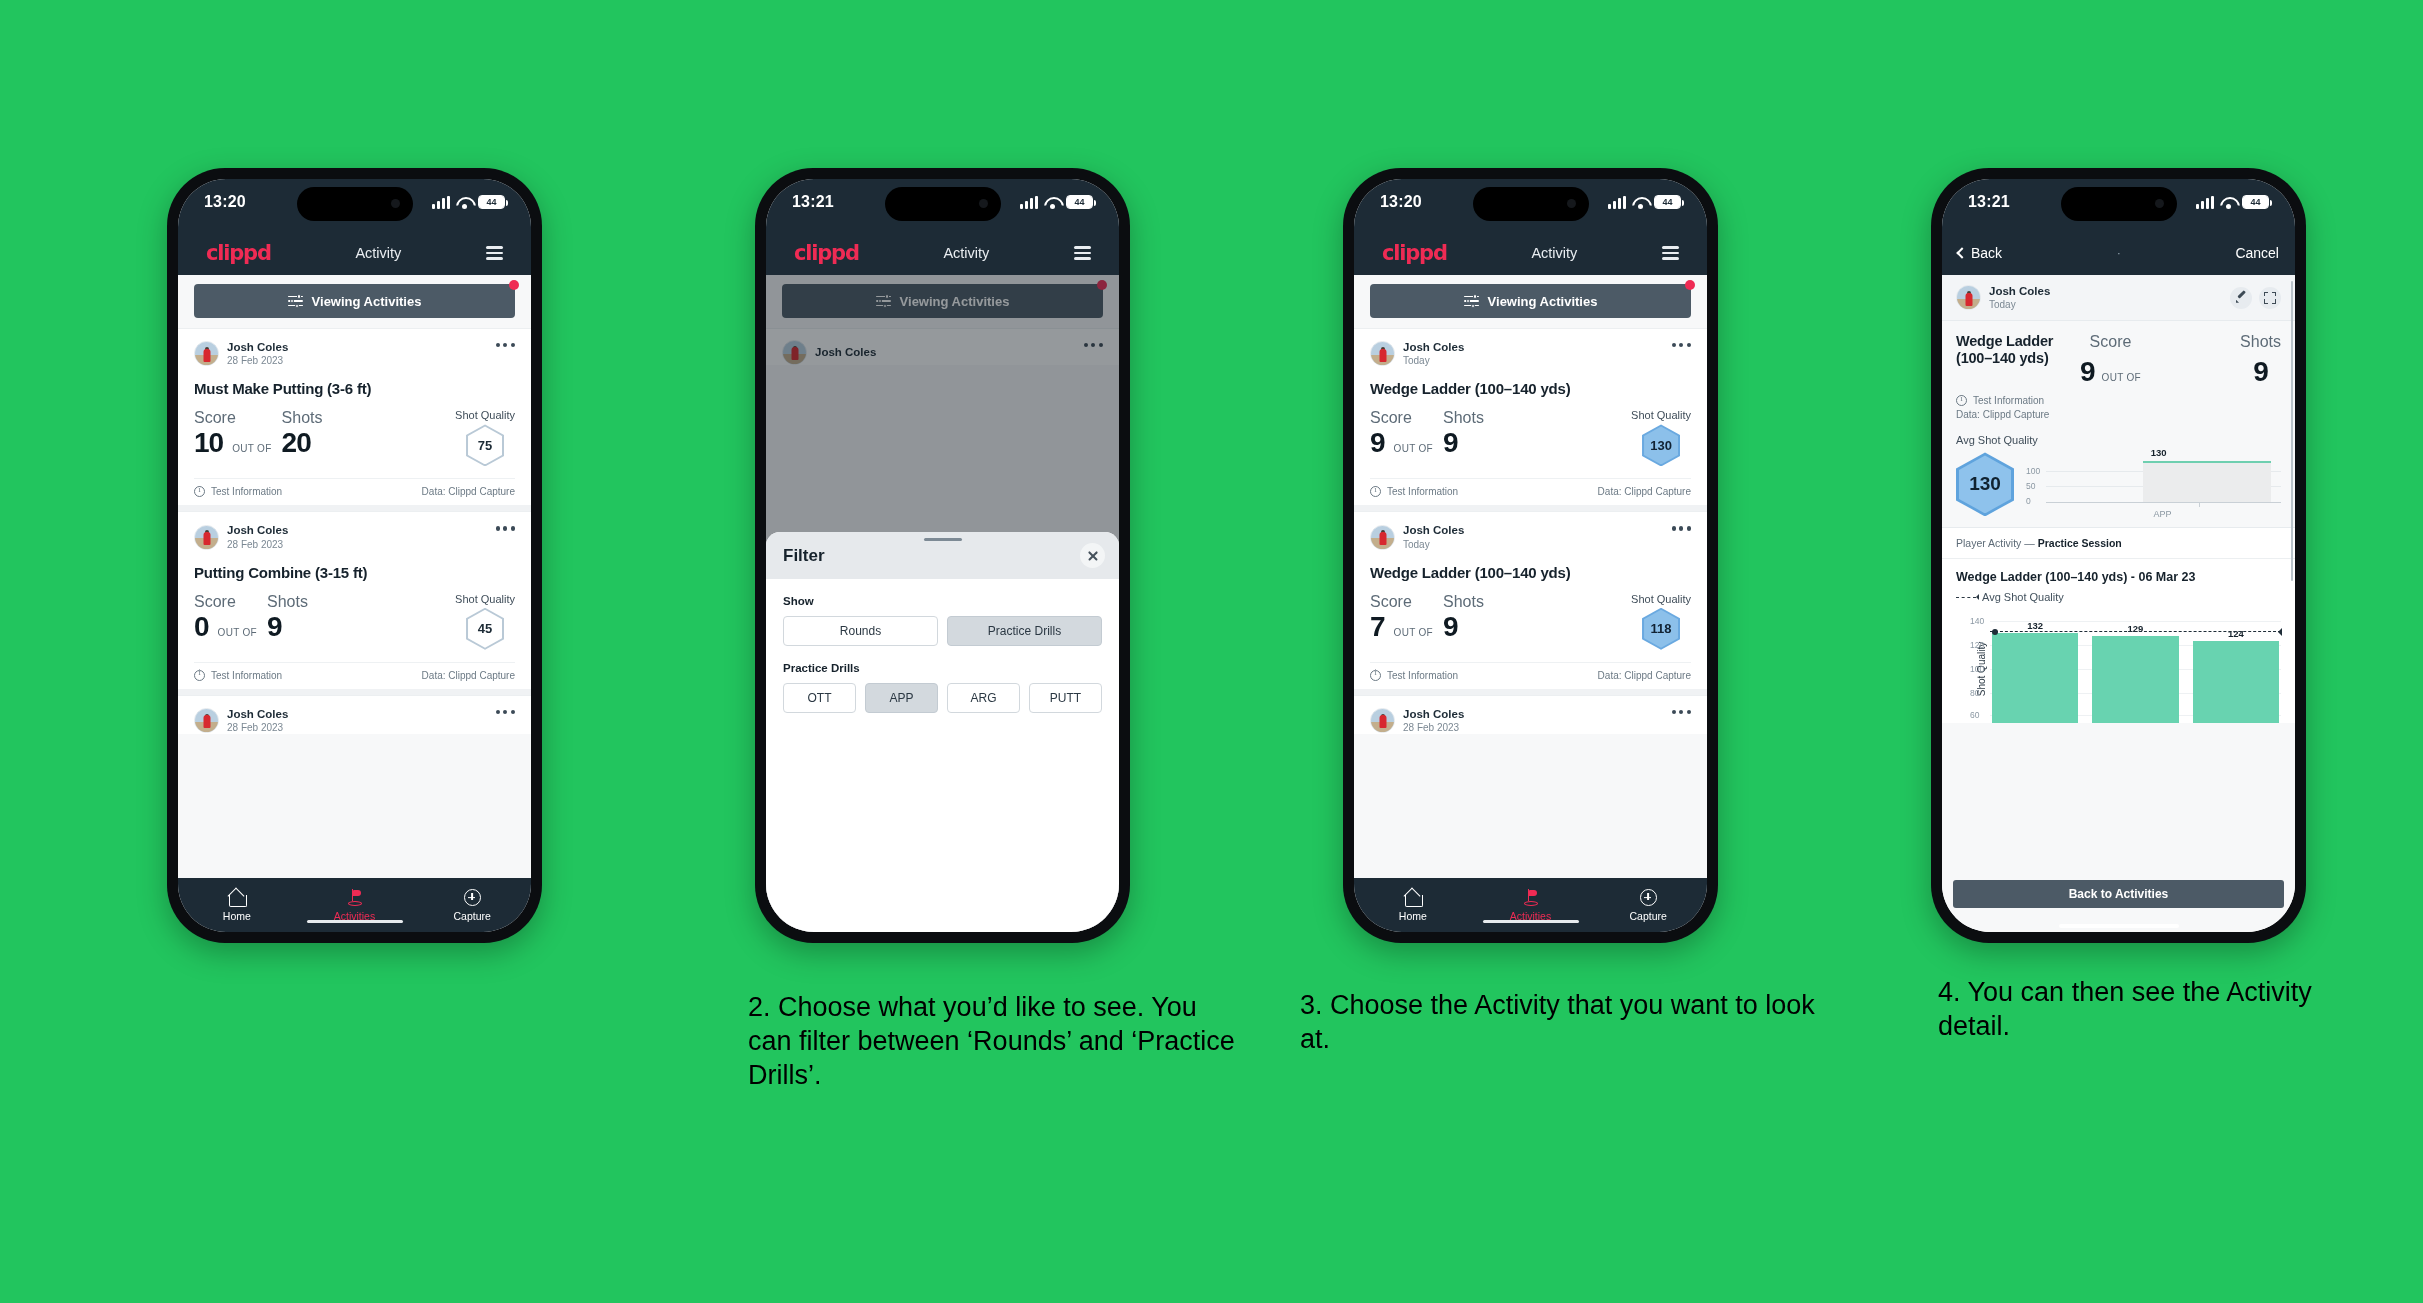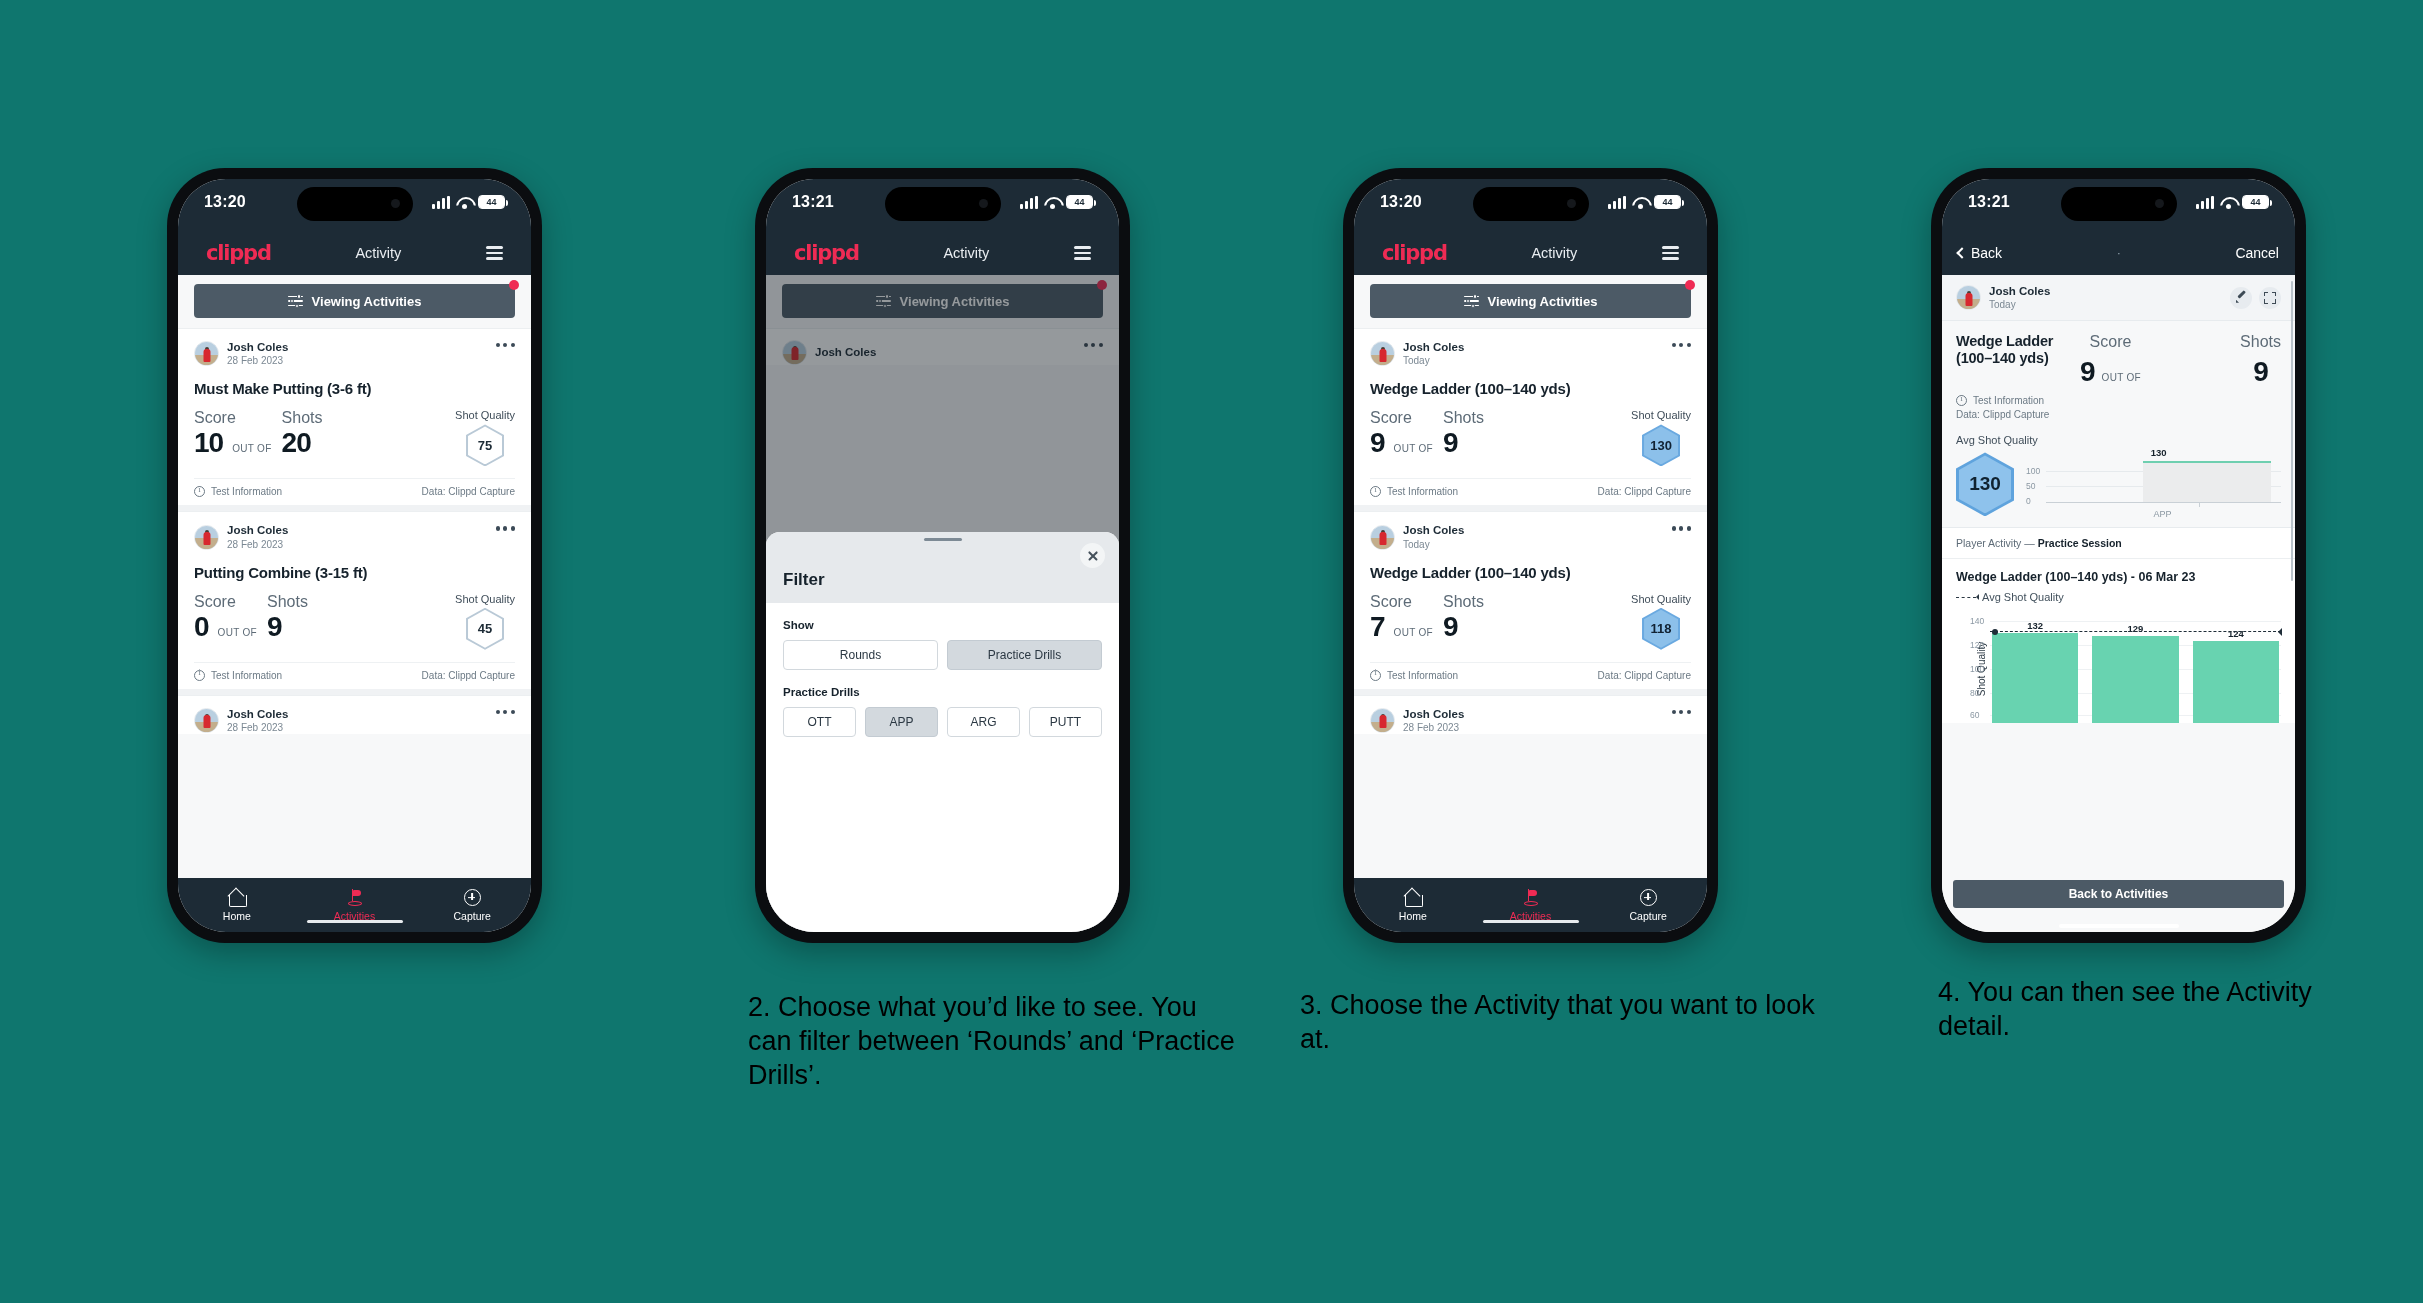--- a/index.html
+++ b/index.html
@@ -1,18 +1,18 @@
 <!DOCTYPE html>
 <html><head>
 <meta charset="utf-8">
 <style>
   * { box-sizing: border-box; margin:0; padding:0; }
   html,body { width:2423px; height:1303px; background:#ffffff; font-family:"Liberation Sans", sans-serif; overflow:hidden; }
 
-  .stage { position:relative; width:2423px; height:1303px; background:#0f766e; }
+  .stage { position:relative; width:2423px; height:1303px; background:#22c55e; }
 
   
   .phone { position:absolute; width:375px; height:775px; background:#0b0d10; border-radius:58px;
            padding:11px; box-shadow:0 10px 30px rgba(0,0,0,.28); }
   .screen { position:relative; width:100%; height:100%; background:#fff; border-radius:48px; overflow:hidden;
             display:flex; flex-direction:column; }
 
   
   .statusbar { position:relative; height:52px; background:#1d2b36; flex:0 0 auto;
                display:flex; align-items:center; justify-content:space-between; padding:0 26px 6px; }
@@ -125,21 +125,21 @@
   .plus-i:after{content:"";position:absolute;top:50%;left:3.2px;transform:translateY(-50%);height:1.8px;width:7.2px;background:#fff;}
   .underline { position:absolute; bottom:9px; left:50%; transform:translateX(-50%); width:96px; height:3px;
                background:#e7ebee; border-radius:3px; }
   .homebar { position:absolute; bottom:7px; left:50%; transform:translateX(-50%); width:120px; height:4px;
              background:#fff; border-radius:4px; }
 
   
   .dim { position:absolute; inset:0; background:rgba(20,28,36,.45); }
   .sheet { position:absolute; left:0; right:0; bottom:0; height:400px; background:#fff;
            border-radius:14px 14px 0 0; display:flex; flex-direction:column; overflow:hidden; }
-  .sheet-head { background:#e6e9ec; padding:32px 17px 13px; position:relative; }
+  .sheet-head { background:#e6e9ec; padding:8px 17px 13px; position:relative; }
   .grabber { position:absolute; left:50%; transform:translateX(-50%); top:6px; width:38px; height:3.4px;
              background:#7d8a95; border-radius:3px; }
   .sheet-title { font-size:17px; font-weight:700; color:#16222c; margin-top:6px; }
   .closebtn { position:absolute; right:14px; top:11px; width:25px;height:25px;border-radius:50%;background:#f3f5f6;
               display:flex;align-items:center;justify-content:center; }
   .closebtn:before,.closebtn:after{content:"";position:absolute;width:12px;height:1.8px;background:#46525c;border-radius:2px;}
   .closebtn:before{transform:rotate(45deg);} .closebtn:after{transform:rotate(-45deg);}
   .sheet-body { flex:1; padding:16px 17px 12px; }
   .grp-lbl { font-size:11.5px; font-weight:700; color:#16222c; margin-bottom:9px; }
   .chips { display:flex; gap:9px; margin-bottom:16px; }

